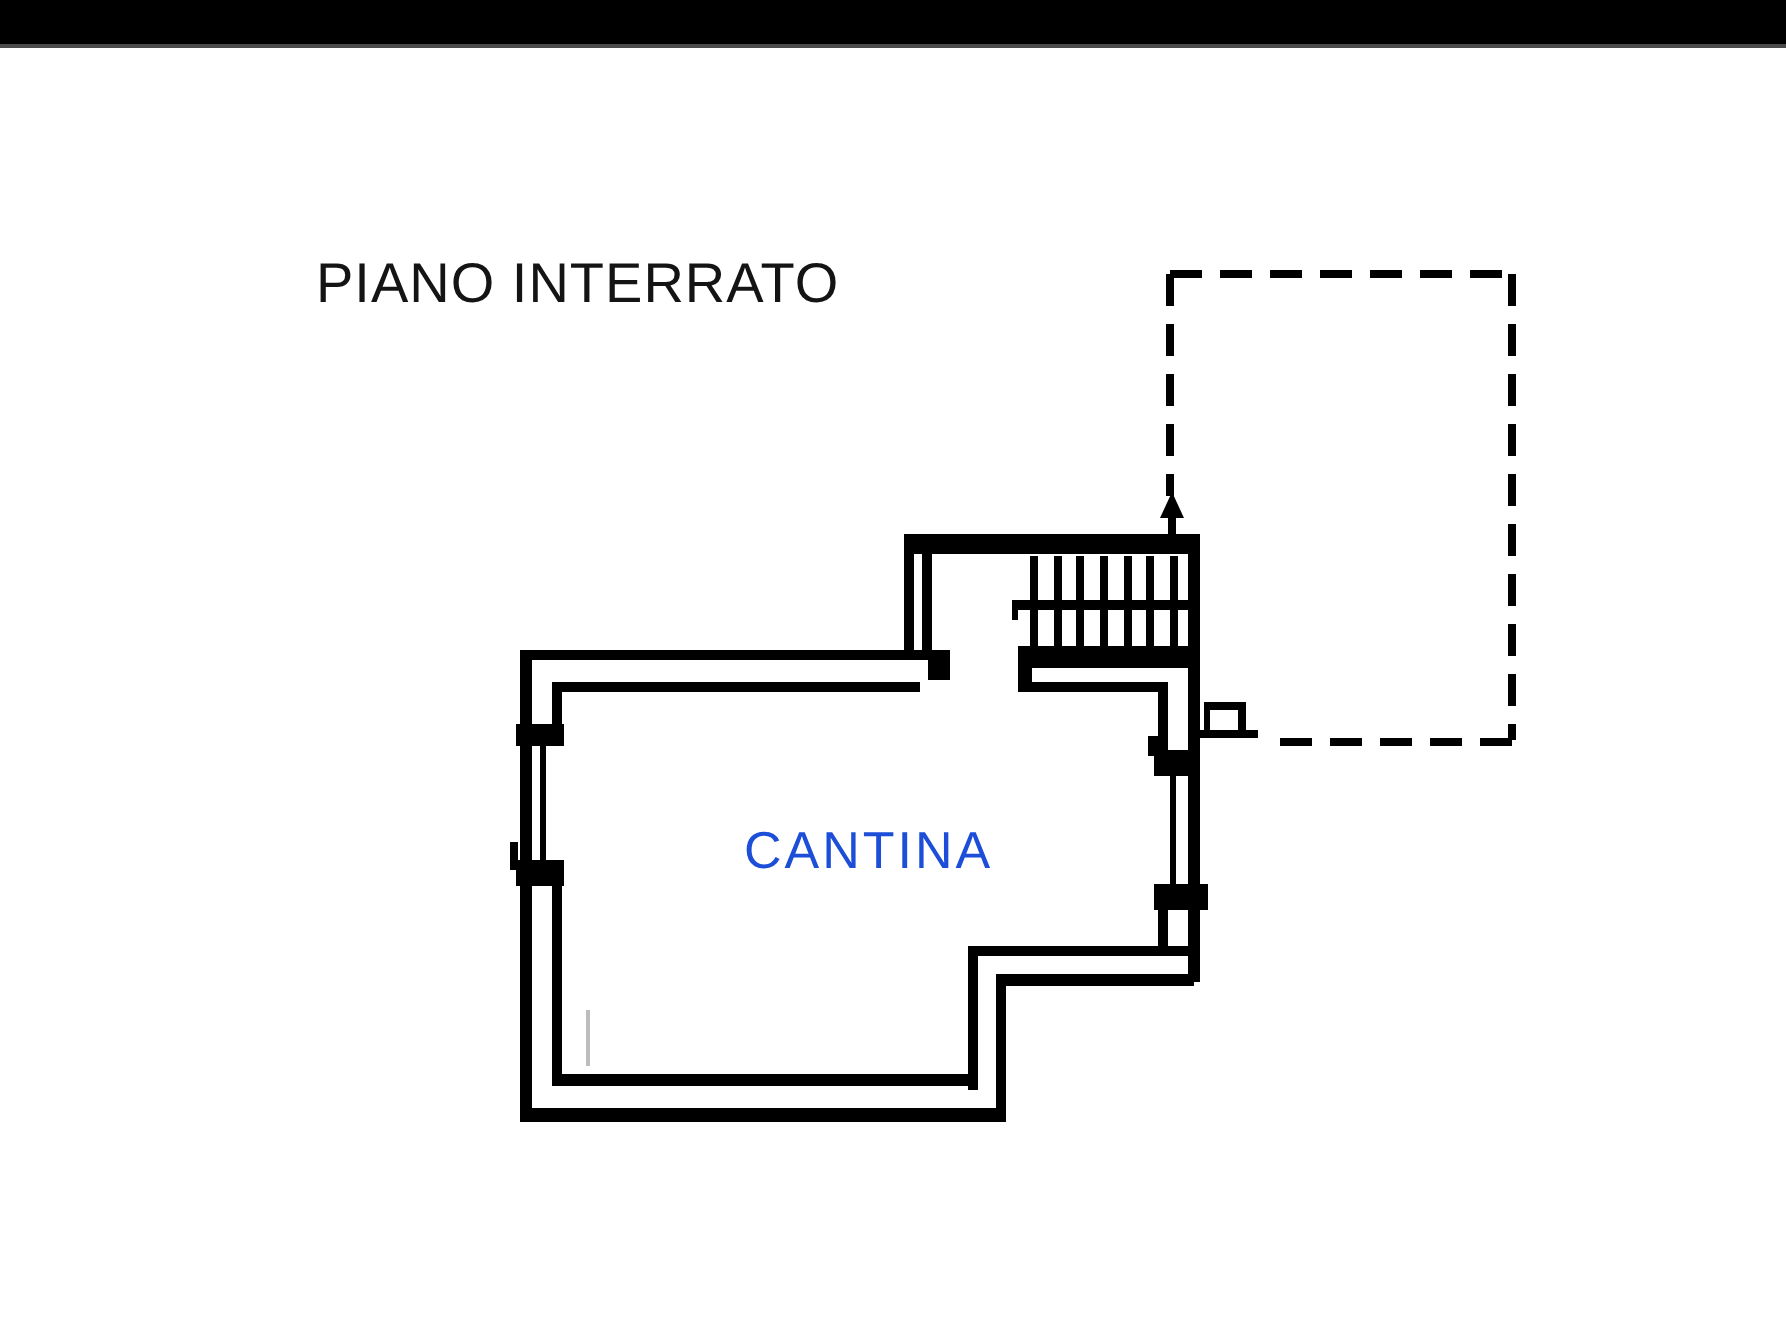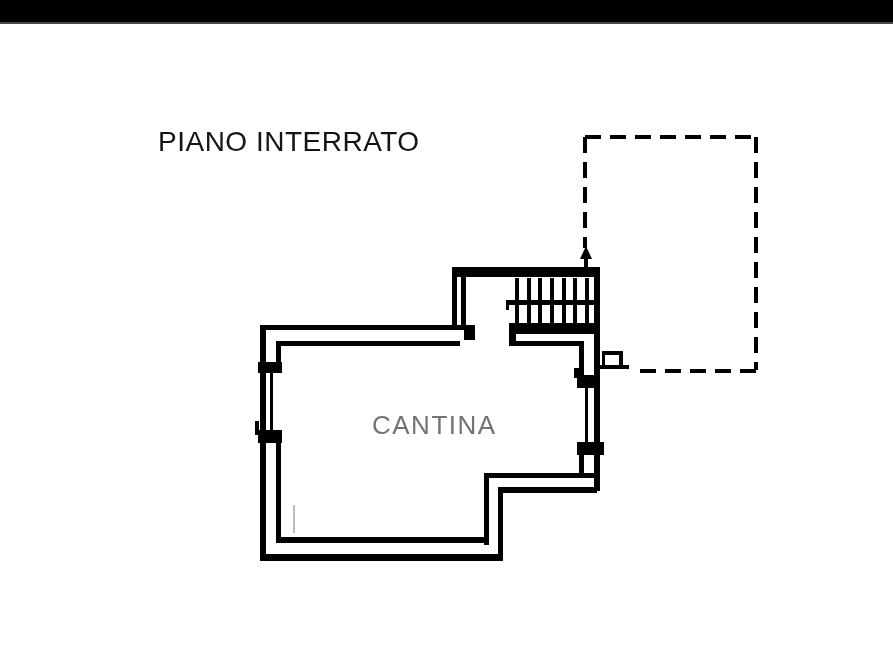--- a/index.html
+++ b/index.html
@@ -38,21 +38,21 @@
     letter-spacing: 0.5px;
     color: #141414;
     white-space: nowrap;
   }
   .room-label {
     position: absolute;
     left: 372px;
     top: 410px;
     font-size: 26px;
     letter-spacing: 1.5px;
-    color: #737373;
+    color: #1d4ed8;
     white-space: nowrap;
   }
   svg.plan {
     position: absolute;
     left: 0; top: 0;
   }
   svg.plan g rect, svg.plan polygon {
     fill: #000000;
   }
 </style>

